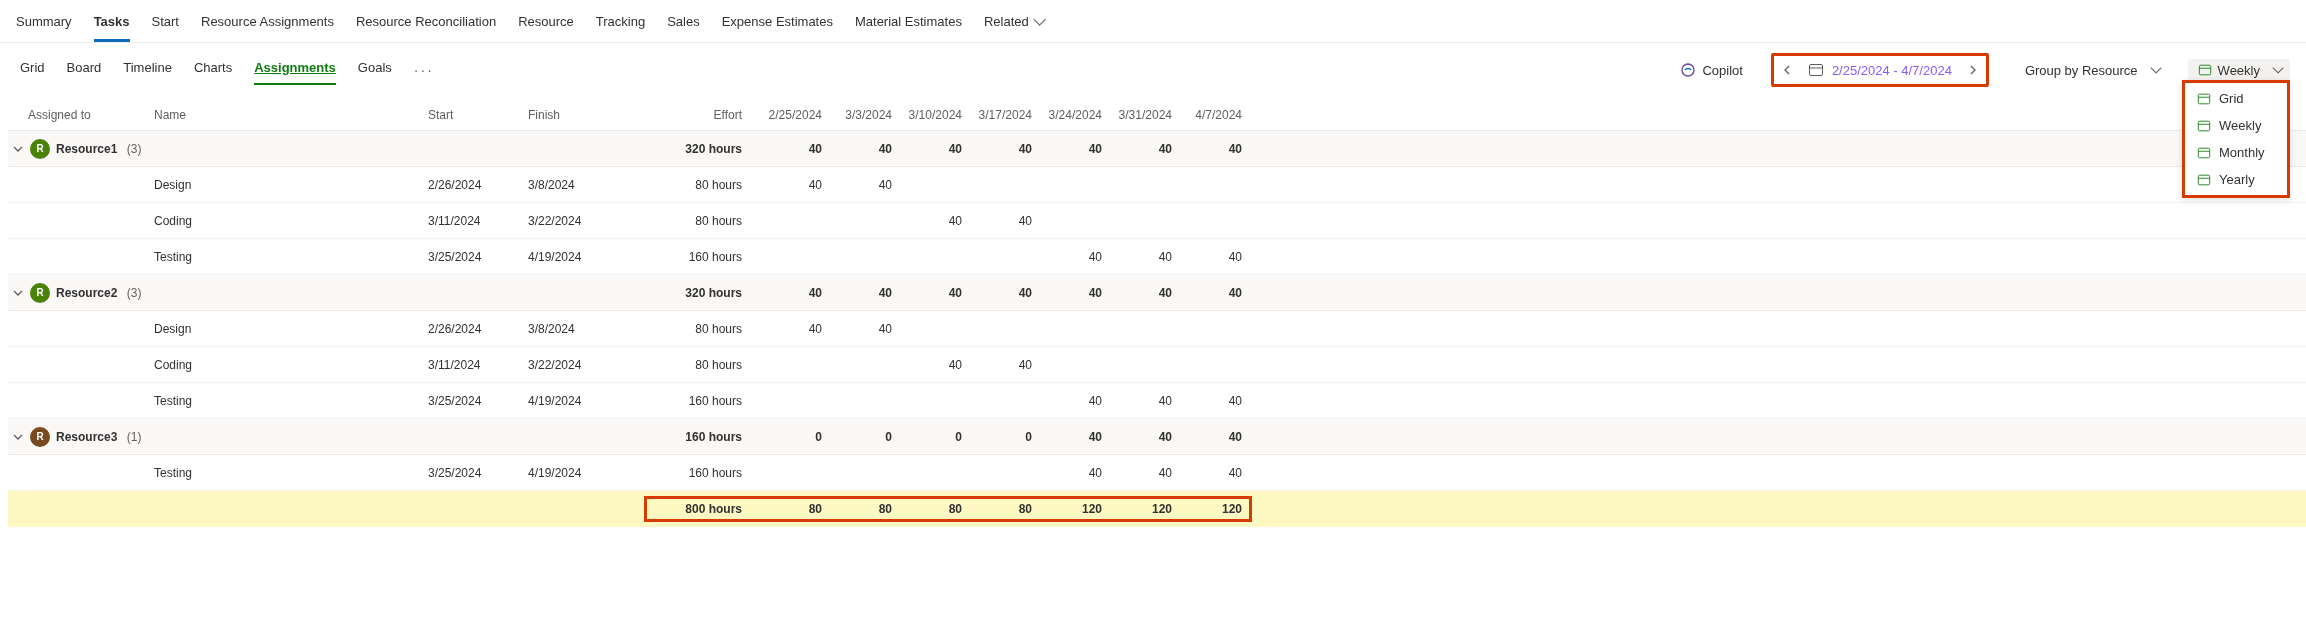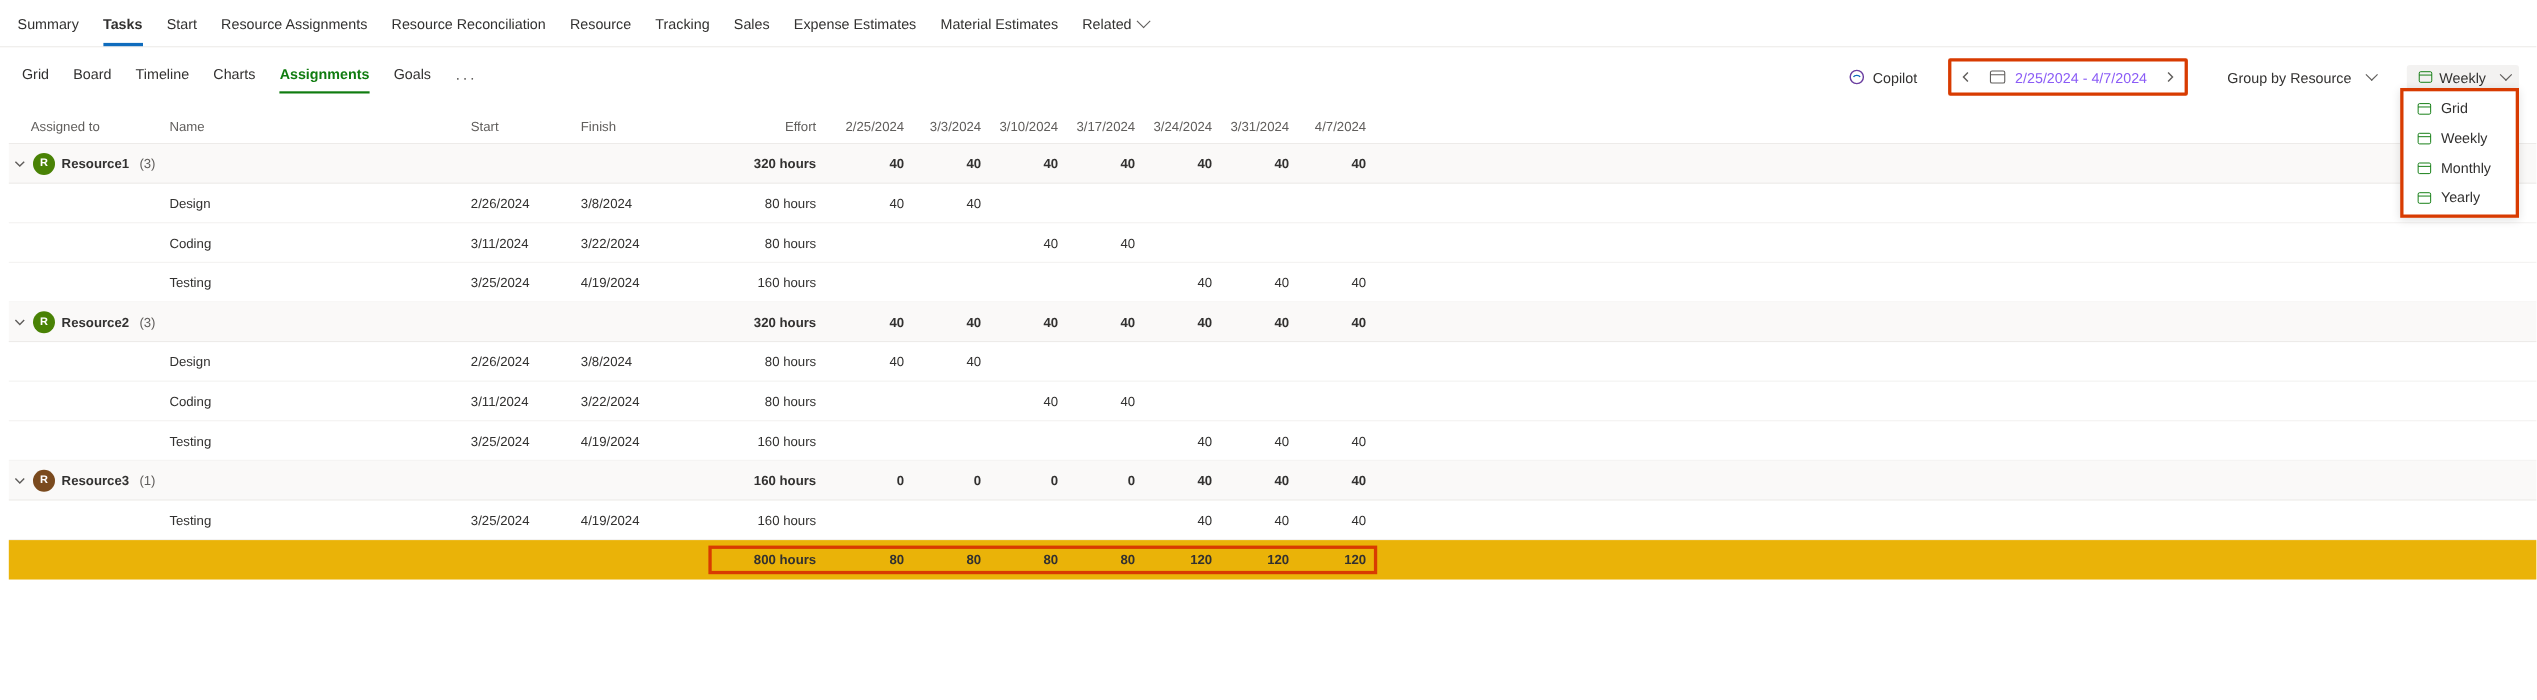--- a/index.html
+++ b/index.html
@@ -54,20 +54,21 @@
     padding: 4px 0 8px 0;
     cursor: pointer;
     font-size: 13px;
     color: #323130;
     border-bottom: 2px solid transparent;
   }
   .sub-tab.active {
     border-bottom-color: #107c10;
     color: #107c10;
     font-weight: 600;
+    text-decoration: underline;
   }
   .more-dots {
     color: #605e5c;
     font-size: 14px;
     letter-spacing: 2px;
     cursor: pointer;
   }
   .spacer { flex: 1; }
   .copilot {
     display: flex;
@@ -172,21 +173,21 @@
   .group-row {
     background: #faf9f8;
     font-weight: 600;
     border-bottom: 1px solid #edebe9;
   }
   .data-row {
     border-bottom: 1px solid #f3f2f1;
   }
   .total-row {
     font-weight: 600;
-    background: #eab308;
+    background: #fef9c3;
   }
   .col-assigned {
     display: flex;
     align-items: center;
     gap: 6px;
     padding-left: 4px;
   }
   .expand {
     width: 12px; height: 12px;
     display:flex; align-items:center; justify-content:center;

